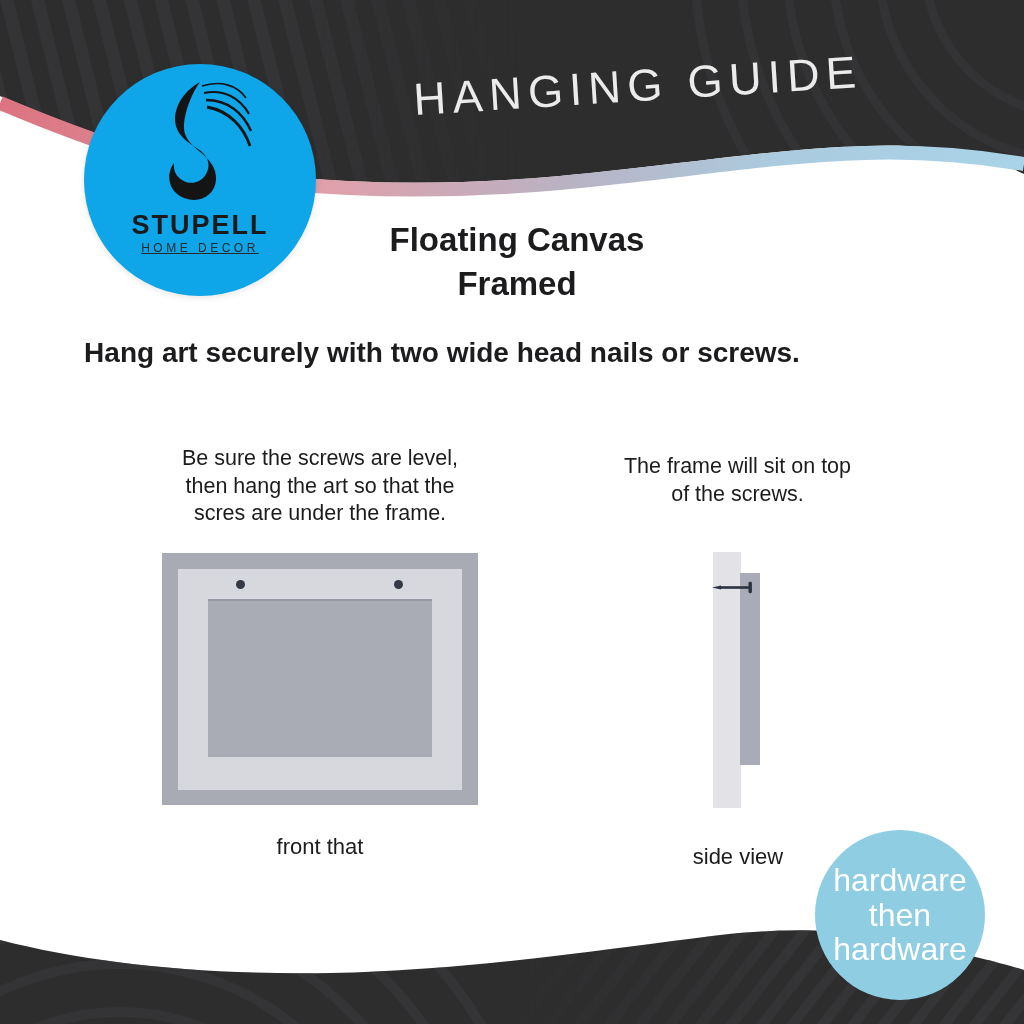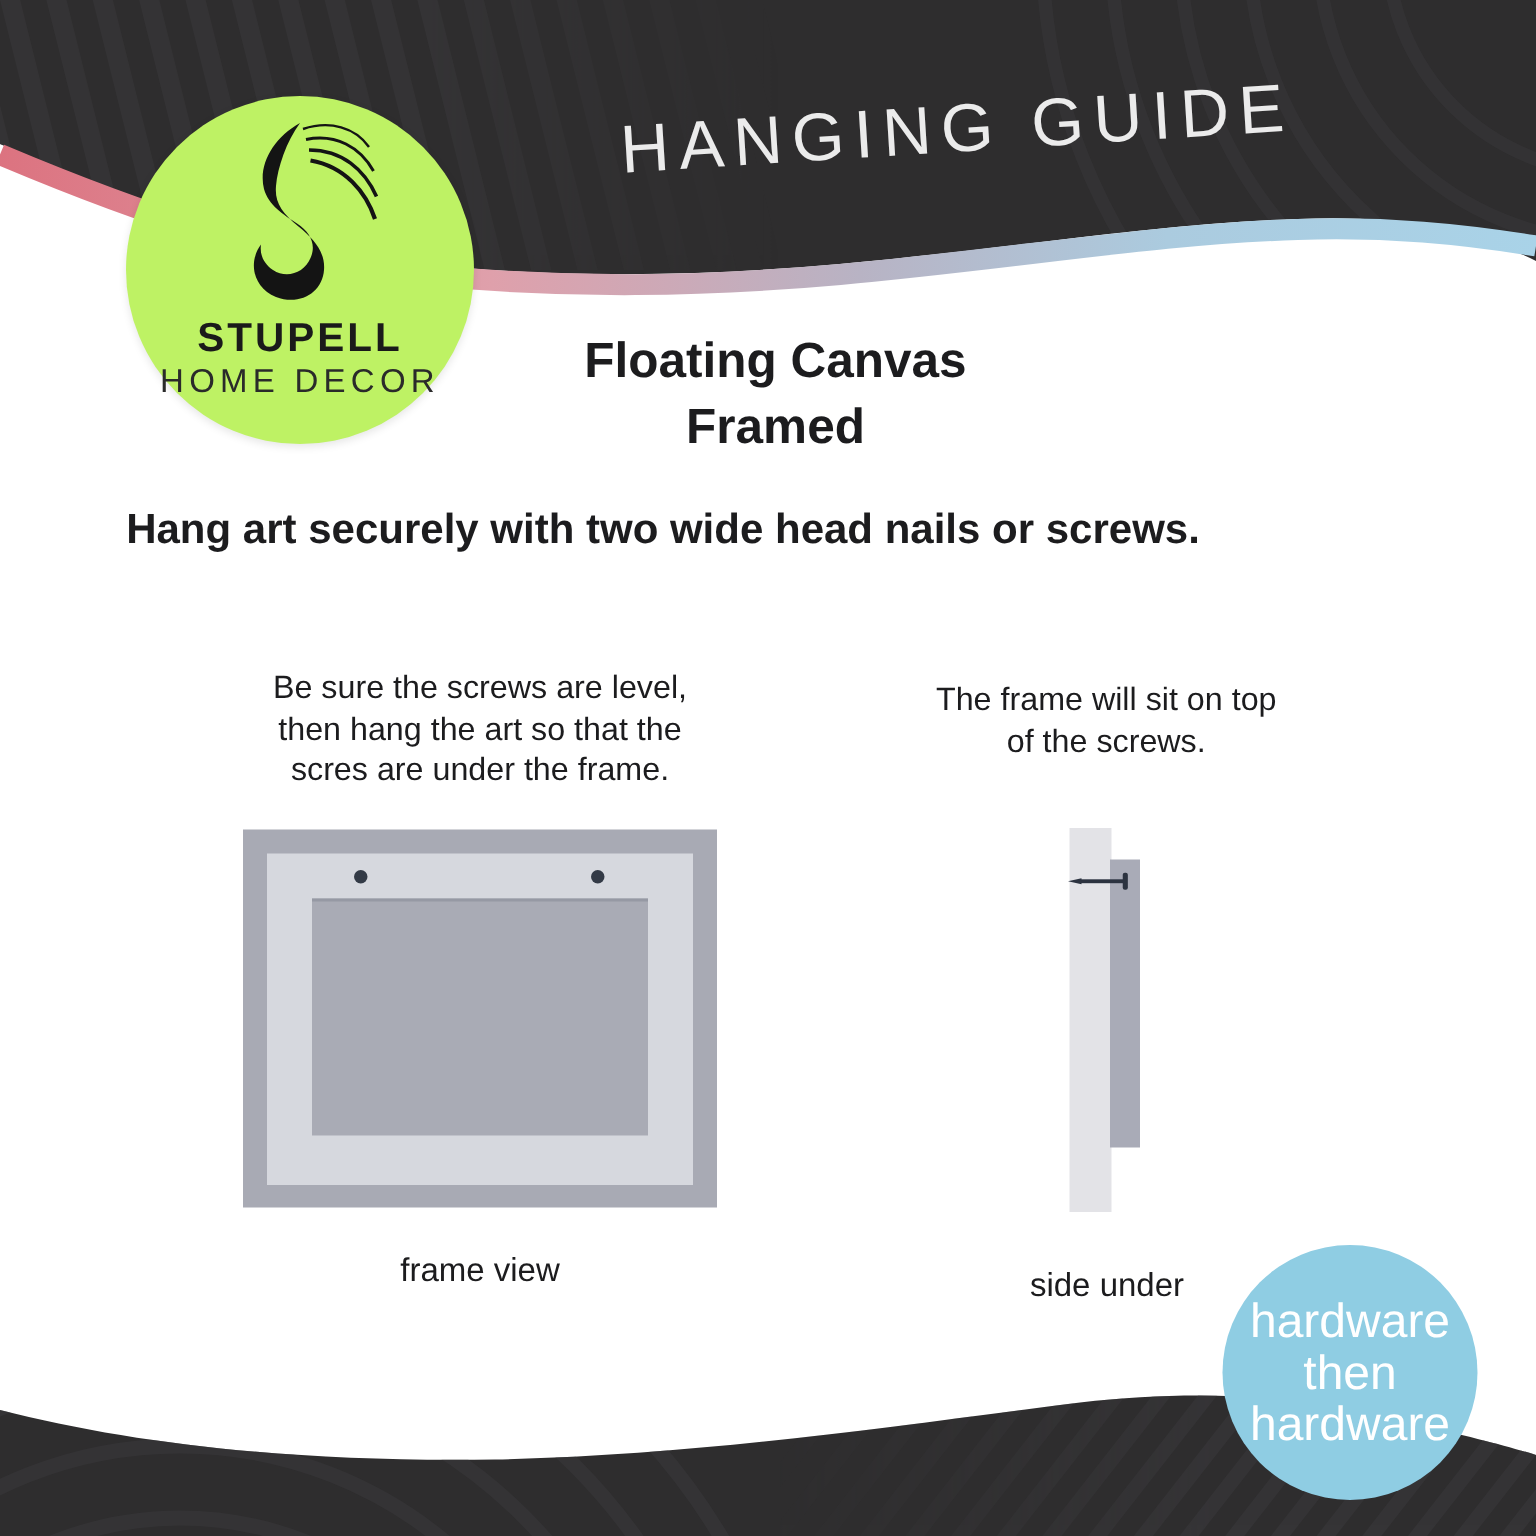--- a/index.html
+++ b/index.html
@@ -9,26 +9,26 @@
   svg{display:block;}
 
   
   .header-svg{position:absolute;top:0;left:0;}
   .hanging-title{position:absolute;left:338px;top:60px;width:600px;text-align:center;
     font-size:45px;font-weight:400;letter-spacing:6.5px;color:var(--headerText,#ebebeb);
     transform:rotate(-3.6deg);white-space:nowrap;}
 
   
   .logo-circle{position:absolute;left:84px;top:64px;width:232px;height:232px;border-radius:50%;
-    background:#bef264;box-shadow:0 2px 6px rgba(0,0,0,0.10);}
+    background:#0ea5e9;box-shadow:0 2px 6px rgba(0,0,0,0.10);}
   .logo-swoosh{position:absolute;left:56px;top:10px;}
   .brand-name{position:absolute;left:0;top:146px;width:232px;text-align:center;
     font-size:27px;font-weight:600;letter-spacing:2px;color:#1a1a1a;}
   .brand-tagline{position:absolute;left:0;top:177px;width:232px;text-align:center;
-    font-size:22px;font-weight:400;letter-spacing:3.5px;color:#2a2a2a;}
+    font-size:12px;font-weight:400;letter-spacing:3.5px;color:#2a2a2a;text-decoration:underline;}
 
   
   .product-title{position:absolute;left:272px;top:218px;width:490px;text-align:center;
     font-size:33px;line-height:44px;font-weight:700;}
   .product-title span{display:block;}
   .instruction{position:absolute;left:0;top:337px;width:884px;text-align:center;
     font-size:28px;font-weight:700;}
 
   
   .caption{font-size:21.5px;line-height:27.5px;font-weight:500;text-align:center;}
@@ -141,32 +141,32 @@
     <span>of the screws.</span>
   </div>
 
   <div class="abs front-frame">
     <div class="front-mat">
       <div class="front-canvas"></div>
     </div>
     <div class="screw-dot screw-left"></div>
     <div class="screw-dot screw-right"></div>
   </div>
-  <div class="abs view-label label-front">frame view</div>
+  <div class="abs view-label label-front">front that</div>
 
   <div class="abs side-wall"></div>
   <div class="abs side-frame"></div>
   <svg class="abs nail" width="44" height="13" viewBox="0 0 44 13">
     <g fill="#2c3340">
       <polygon points="0,6.5 9,4.5 9,8.5"></polygon>
       <rect x="8" y="5.2" width="30" height="2.6"></rect>
       <rect x="36.5" y="0.8" width="3.4" height="11.4" rx="1.4"></rect>
     </g>
   </svg>
-  <div class="abs view-label label-side">side under</div>
+  <div class="abs view-label label-side">side view</div>
 
   <svg class="footer-svg" width="1024" height="124" viewBox="0 0 1024 124">
     <defs>
       <clipPath id="footerClip">
         <path d="M0,40 C90,63 200,75 330,73 C470,70 600,50 720,35 C800,26 870,30 940,48 C980,58 1005,64 1024,70 L1024,124 L0,124 Z"></path>
       </clipPath>
       <pattern id="diagStripesFooter" width="24" height="24" patternUnits="userSpaceOnUse" patternTransform="rotate(38)">
         <rect x="0" y="0" width="10" height="24" fill="#3b3a3d"></rect>
       </pattern>
       <linearGradient id="fadeRight" x1="480" y1="0" x2="1024" y2="0" gradientUnits="userSpaceOnUse">

